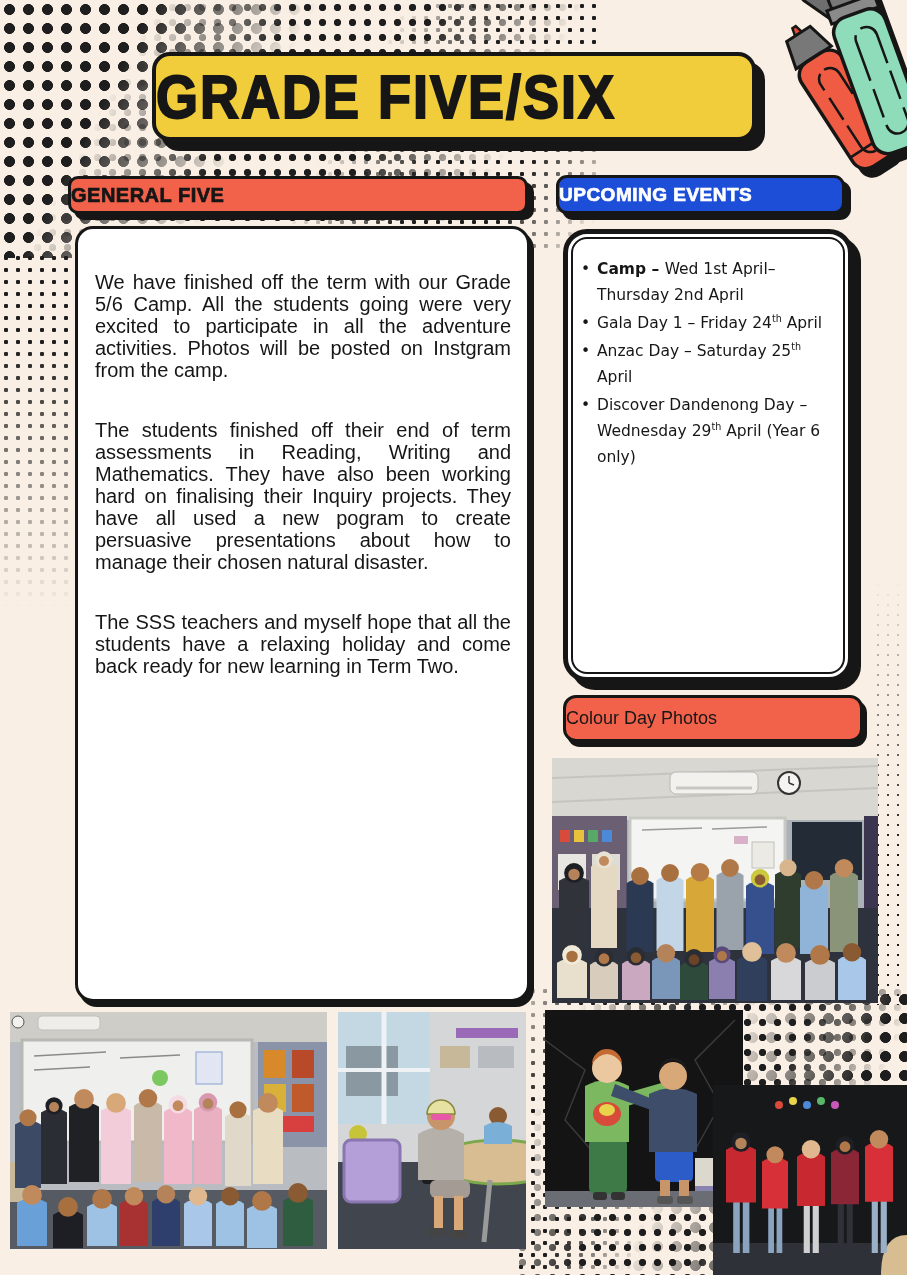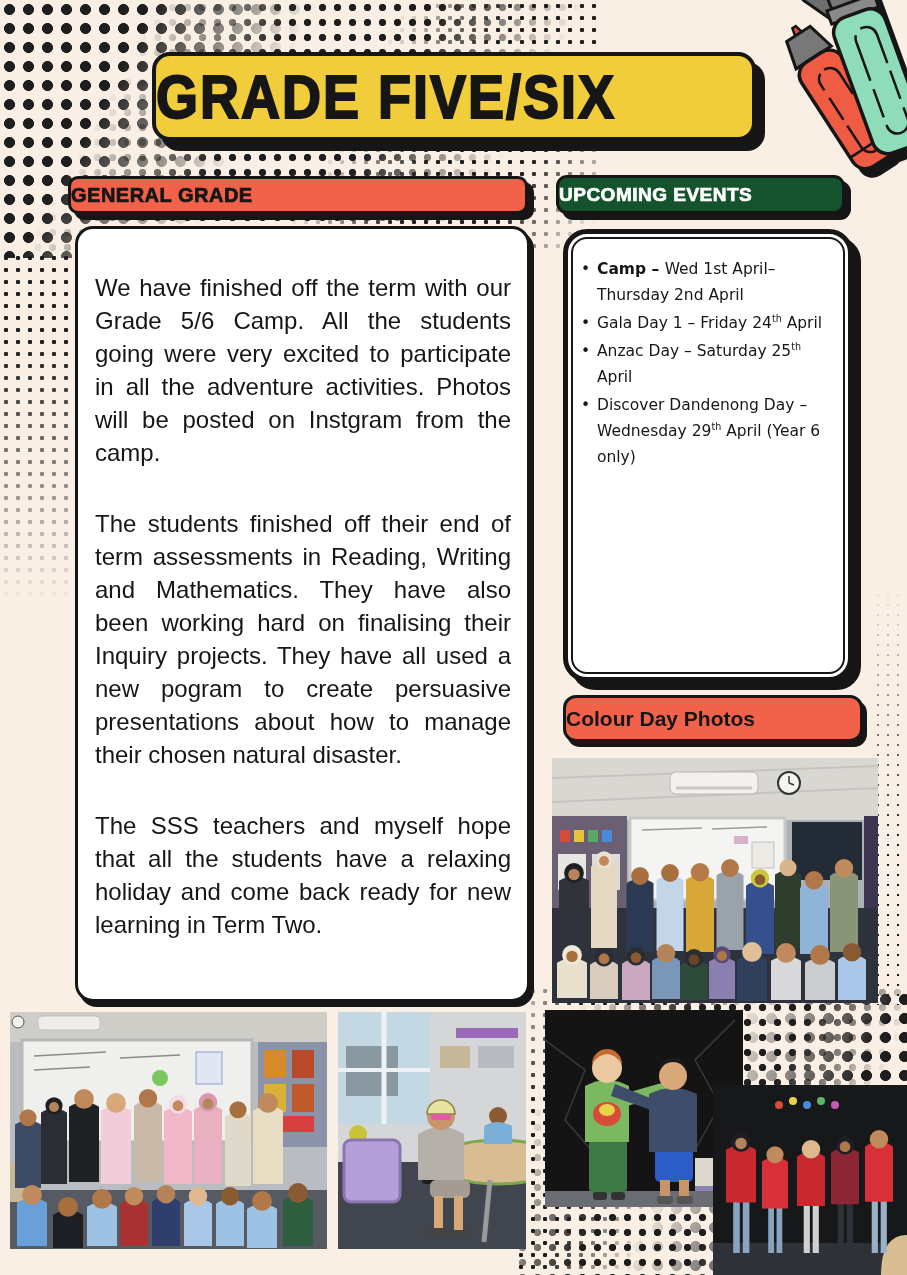--- a/index.html
+++ b/index.html
@@ -33,31 +33,31 @@
   .abs{position:absolute;}
   .banner{display:flex;align-items:center;border:3px solid #161616;
           box-sizing:border-box;z-index:4;}
   #title-banner{left:152px;top:52px;width:604px;height:89px;background:#f2cd3b;
           border-width:4px;border-radius:18px;box-shadow:9px 10px 0 #161616;}
   #title-banner span{font-size:54px;font-weight:800;letter-spacing:2px;
           -webkit-text-stroke:1.8px #161616;transform:scaleY(1.12);white-space:nowrap;}
   #gn-banner{left:68px;top:176px;width:460px;height:38px;background:#f2614a;
           border-radius:10px;box-shadow:6px 6px 0 #161616;}
   #gn-banner span{font-size:20px;font-weight:800;letter-spacing:.5px;-webkit-text-stroke:.7px #161616;}
-  #ue-banner{left:556px;top:175px;width:289px;height:39px;background:#14532d;
+  #ue-banner{left:556px;top:175px;width:289px;height:39px;background:#1d4ed8;
           border-radius:11px;box-shadow:6px 6px 0 #161616;}
   #ue-banner span{font-size:19px;font-weight:800;letter-spacing:.5px;color:#fff;-webkit-text-stroke:.7px #fff;}
   #cd-banner{left:563px;top:695px;width:300px;height:47px;background:#f2614a;
           border-radius:13px;box-shadow:4px 5px 0 #161616;}
-  #cd-banner span{font-size:21px;font-weight:700;}
+  #cd-banner span{font-size:18px;font-weight:400;}
 
   #news-box{left:75px;top:226px;width:455px;height:776px;background:#fff;border:3px solid #161616;
           border-radius:18px;box-sizing:border-box;box-shadow:4px 5px 0 #161616;z-index:3;
           padding:42px 16px 0 17px;}
-  #news-box p{margin:0 0 38px 0;font-size:24px;line-height:33px;text-align:justify;}
+  #news-box p{margin:0 0 38px 0;font-size:20px;line-height:22px;text-align:justify;}
 
   #events-box{left:563px;top:229px;width:290px;height:453px;background:#fff;border:5px solid #161616;
           border-radius:24px;box-sizing:border-box;box-shadow:8px 8px 0 #161616;z-index:3;
           padding:22px 8px 0 10px;}
   #events-box::before{content:"";position:absolute;inset:3px;border:2px solid #161616;border-radius:16px;pointer-events:none;}
   #events-list{margin:0;padding:0;list-style:none;font-family:"DejaVu Sans",sans-serif;
           font-size:15.5px;line-height:26px;}
   #events-list li{position:relative;padding-left:19px;margin-bottom:2px;}
   #events-list li::before{content:"\2022";position:absolute;left:3px;top:0;}
   #events-list .b{font-weight:bold;}
@@ -111,21 +111,21 @@
     <rect x="-27" y="-60" width="54" height="144" rx="16" fill="#8fdcba" stroke="#161616" stroke-width="3.5"></rect>
     <rect x="-8" y="-44" width="22" height="112" rx="11" fill="none" stroke="#161616" stroke-width="2.5" stroke-dasharray="48 8 30 9"></rect>
   </g>
 </svg>
 
 <div class="banner abs" id="title-banner">
   <span>GRADE FIVE/SIX</span>
 </div>
 
 <div class="banner abs" id="gn-banner">
-  <span>GENERAL GRADE</span>
+  <span>GENERAL FIVE</span>
 </div>
 <div class="abs" id="news-box">
   <p>We have finished off the term with our Grade 5/6 Camp. All the students going were very excited to participate in all the adventure activities. Photos will be posted on Instgram from the camp.</p>
   <p>The students finished off their end of term assessments in Reading, Writing and Mathematics. They have also been working hard on finalising their Inquiry projects. They have all used a new pogram to create persuasive presentations about how to manage their chosen natural disaster.</p>
   <p>The SSS teachers and myself hope that all the students have a relaxing holiday and come back ready for new learning in Term Two.</p>
 </div>
 
 <div class="banner abs" id="ue-banner">
   <span>UPCOMING EVENTS</span>
 </div>

